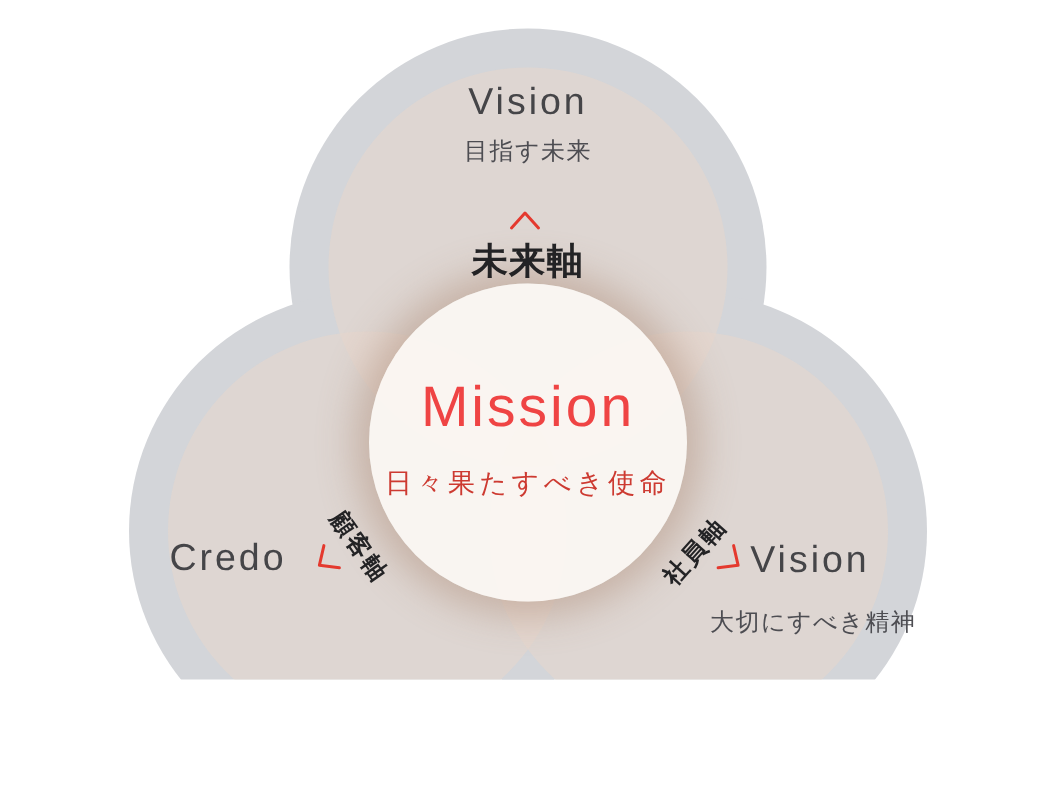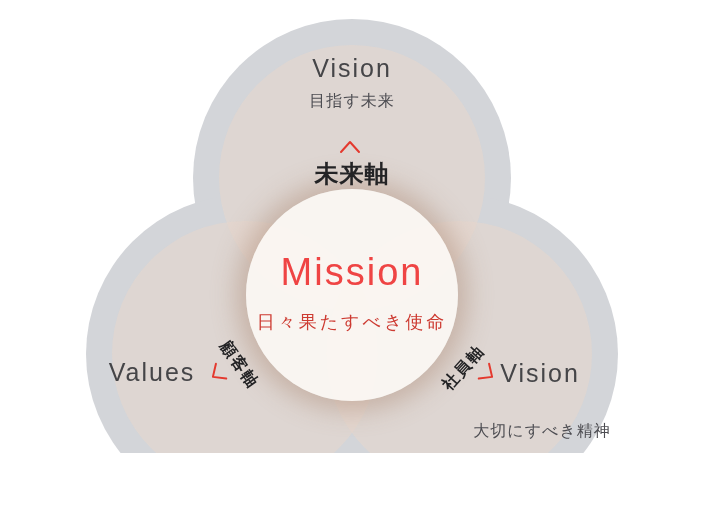--- a/index.html
+++ b/index.html
@@ -63,21 +63,21 @@
   .caret-right{left:488px;top:374px;transform:translate(-50%,-50%) rotate(125deg);}
   
   .vision-title{left:352px;top:54px;}
   .vision-sub{left:352px;top:91px;}
   .future-axis{left:352px;top:158px;}
   .mission-title{left:352px;top:251px;}
   .mission-sub{left:352px;top:310px;}
   .values-title{left:152px;top:358px;}
   .values-sub{left:152px;top:402px;}
   .credo-title{left:540px;top:359px;}
-  .credo-sub{left:542px;top:405px;margin-top:16px;}
+  .credo-sub{left:542px;top:405px;}
 </style>
 </head>
 <body>
 
 <div class="canvas">
 
   <div class="gray-circle gray-top"></div>
   <div class="gray-circle gray-left"></div>
   <div class="gray-circle gray-right"></div>
 
@@ -93,21 +93,21 @@
   <div class="caret caret-up">
     <svg width="22" height="14" viewBox="0 0 22 14">
       <polyline points="2,12 11,2 20,12" fill="none" stroke="#e4392e" stroke-width="2" stroke-linecap="round" stroke-linejoin="round"></polyline>
     </svg>
   </div>
   <div class="label centered axis-label future-axis">未来軸</div>
 
   <div class="label centered title-mission mission-title">Mission</div>
   <div class="label centered sub-red mission-sub">日々果たすべき使命</div>
 
-  <div class="label centered title-en values-title">Values</div>
+  <div class="label centered title-en values-title">Credo</div>
 
   <div class="caret caret-left">
     <svg width="22" height="14" viewBox="0 0 22 14">
       <polyline points="2,12 11,2 20,12" fill="none" stroke="#e4392e" stroke-width="2" stroke-linecap="round" stroke-linejoin="round"></polyline>
     </svg>
   </div>
   <div class="label axis-rot axis-customer">顧客軸</div>
 
   <div class="label centered title-en credo-title">Vision</div>
   <div class="label centered sub-jp credo-sub">大切にすべき精神</div>

